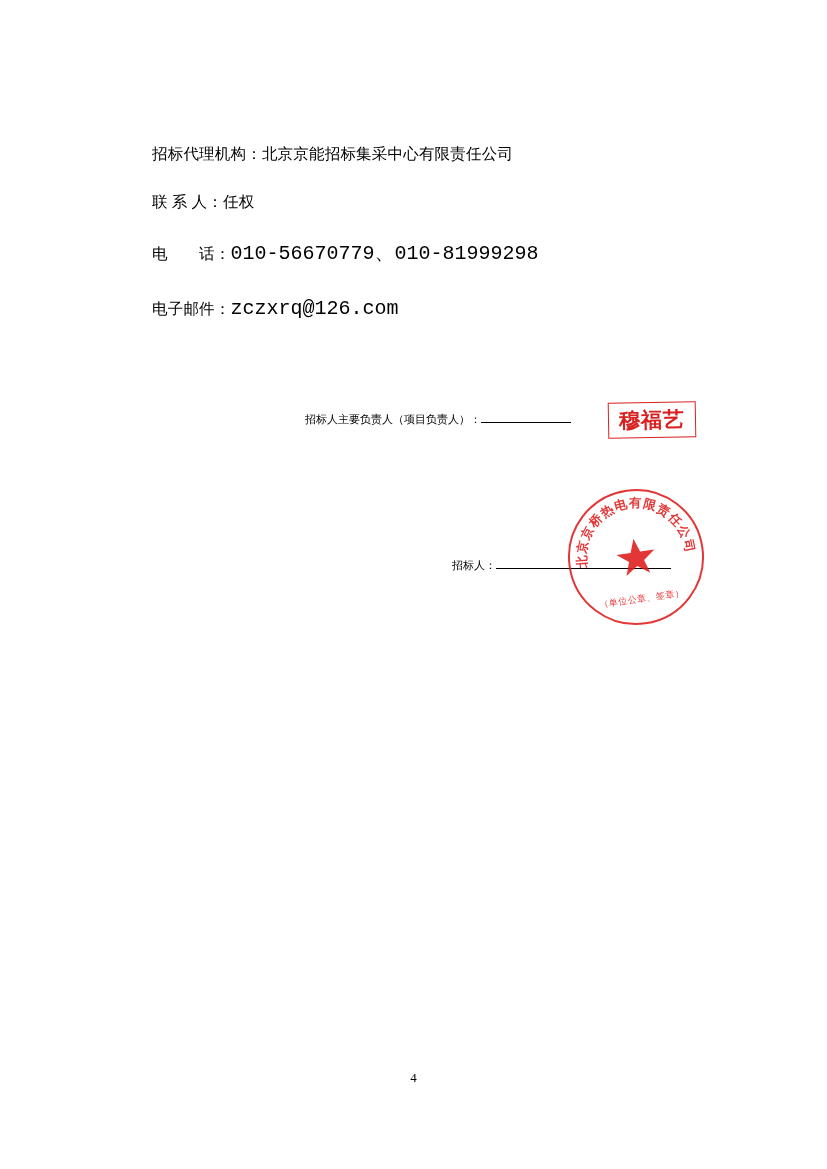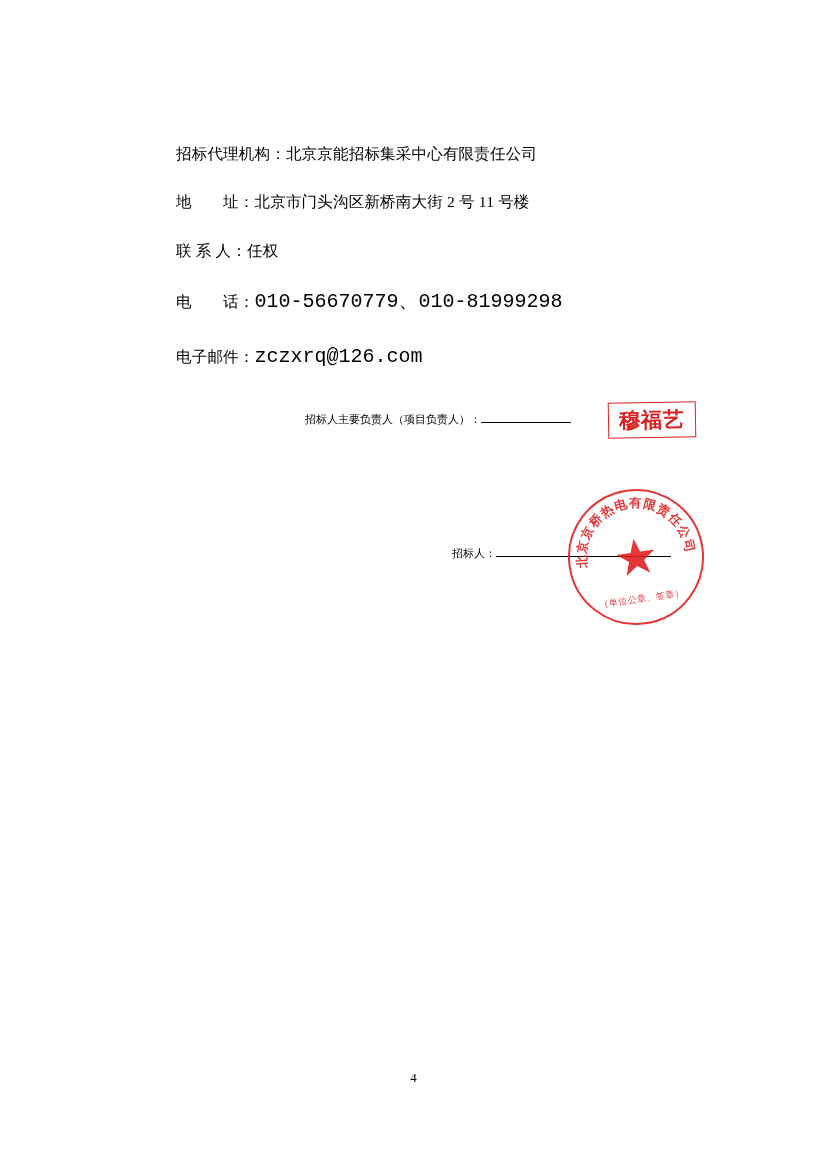--- a/index.html
+++ b/index.html
@@ -21,21 +21,20 @@
     height: 1169px;
     box-sizing: border-box;
   }
 
   
   .contact-block {
     position: absolute;
     left: 152px;
     top: 142px;
     width: 560px;
-    margin-left: 24px;
   }
   .contact-line {
     font-size: 15.5px;
     line-height: 1.5;
     margin-bottom: 25px;
     white-space: pre;
     letter-spacing: 0.2px;
   }
   .mono {
     font-family: "Liberation Mono", monospace;
@@ -48,21 +47,21 @@
     position: absolute;
     font-size: 11px;
     white-space: nowrap;
   }
   #sig-principal {
     left: 305px;
     top: 411px;
   }
   #sig-bidder {
     left: 452px;
-    top: 545px;
+    top: 557px;
     text-align: right;
   }
   .blank-line {
     display: inline-block;
     border-bottom: 1px solid #000;
     height: 1em;
     vertical-align: baseline;
   }
   .blank-short { width: 90px; }
   .blank-long { width: 175px; }
@@ -145,21 +144,20 @@
     font-family: "Liberation Serif", serif;
   }
 </style>
 </head>
 <body>
 
 <div class="page">
 
   <div class="contact-block">
     <div class="contact-line"><span>招标代理机构：</span><span>北京京能招标集采中心有限责任公司</span></div>
-    <div class="contact-line"><span>地　　址：</span><span>北京市门头沟区新桥南大街 2 号 11 号楼</span></div>
     <div class="contact-line"><span>联 系 人：</span><span>任权</span></div>
     <div class="contact-line"><span>电　　话：</span><span class="mono">010-56670779、010-81999298</span></div>
     <div class="contact-line"><span>电子邮件：</span><span class="mono">zczxrq@126.com</span></div>
   </div>
 
   <div class="sig-row" id="sig-principal">
     <span>招标人主要负责人（项目负责人）：</span><span class="blank-line blank-short"></span>
   </div>
 
   <div class="name-stamp">穆福艺</div>

